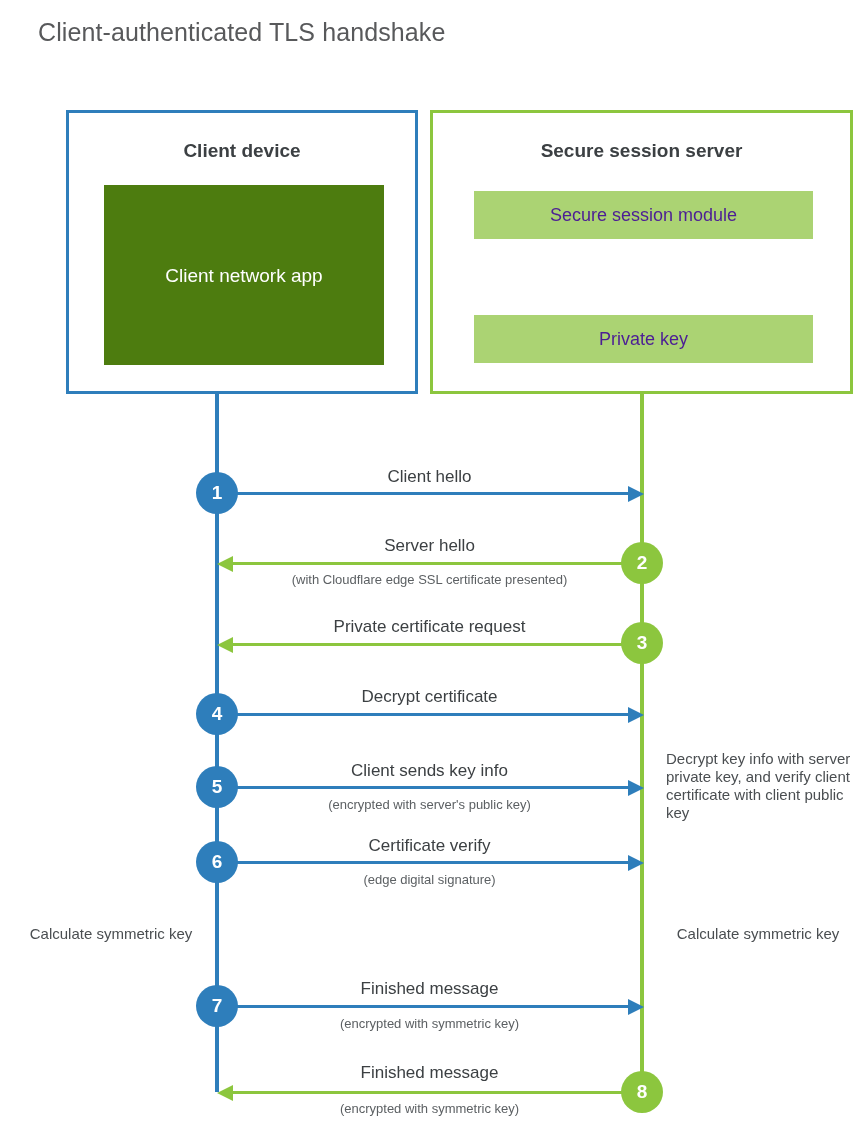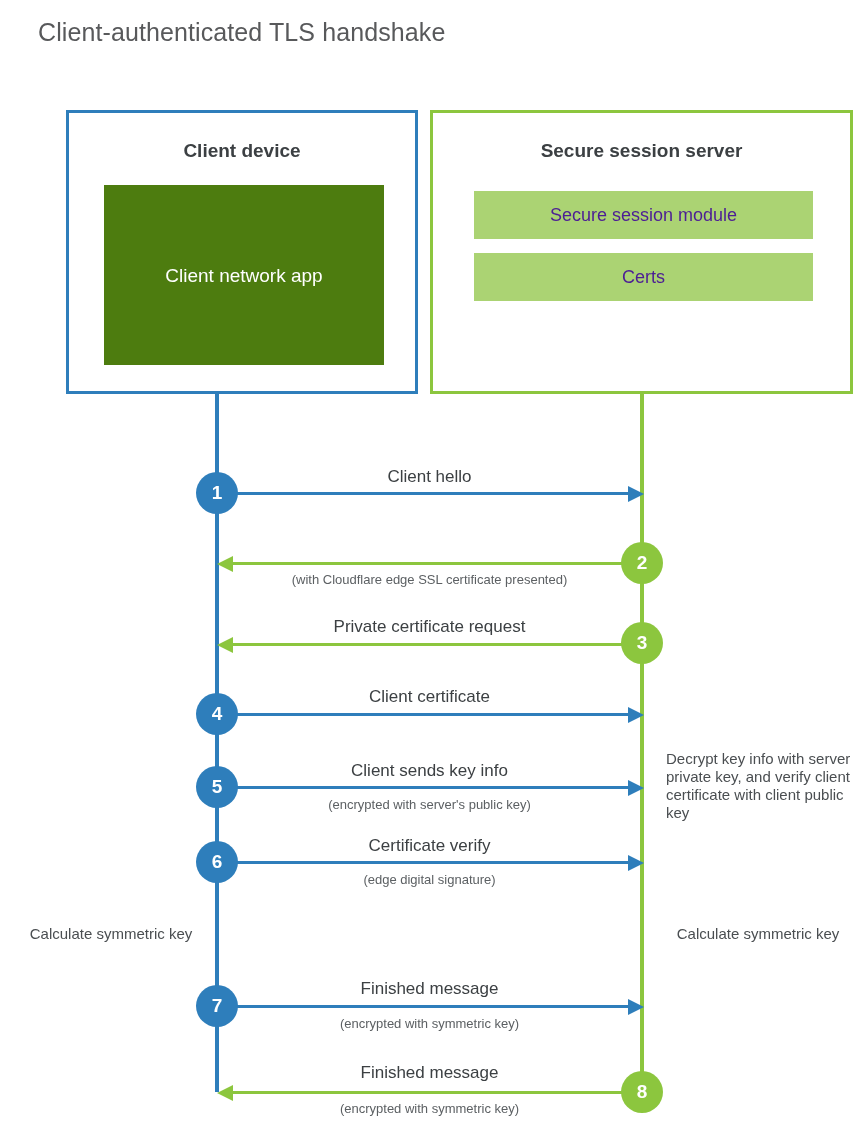--- a/index.html
+++ b/index.html
@@ -195,45 +195,46 @@
   <div class="title">Client-authenticated TLS handshake</div>
 
   <div class="actor-box client">
     <div class="actor-title">Client device</div>
     <div class="client-app">Client network app</div>
   </div>
 
   <div class="actor-box server">
     <div class="actor-title">Secure session server</div>
     <div class="server-bar b0">Secure session module</div>
-    <div class="server-bar b1">Certs</div>
+    <div class="server-bar b2">Private key</div>
   </div>
 
   <div class="lifeline client" style="height: 698px;"></div>
   <div class="lifeline server" style="height: 698px;"></div>
 
   <div class="msg-line right" style="top:492px;"></div>
   <div class="arrowhead right" style="top:486px;"></div>
   <div class="step-circle client" style="top:472px;">1</div>
   <div class="msg-label" style="top:467px;">Client hello</div>
 
   <div class="msg-line left" style="top:562px;"></div>
   <div class="arrowhead left" style="top:556px;"></div>
   <div class="step-circle server" style="top:542px;">2</div>
+  <div class="msg-label" style="top:536px;">Server hello</div>
   <div class="msg-sub" style="top:572px;">(with Cloudflare edge SSL certificate presented)</div>
 
   <div class="msg-line left" style="top:643px;"></div>
   <div class="arrowhead left" style="top:637px;"></div>
   <div class="step-circle server" style="top:622px;">3</div>
   <div class="msg-label" style="top:617px;">Private certificate request</div>
 
   <div class="msg-line right" style="top:713px;"></div>
   <div class="arrowhead right" style="top:707px;"></div>
   <div class="step-circle client" style="top:693px;">4</div>
-  <div class="msg-label" style="top:687px;">Client certificate</div>
+  <div class="msg-label" style="top:687px;">Decrypt certificate</div>
 
   <div class="msg-line right" style="top:786px;"></div>
   <div class="arrowhead right" style="top:780px;"></div>
   <div class="step-circle client" style="top:766px;">5</div>
   <div class="msg-label" style="top:761px;">Client sends key info</div>
   <div class="msg-sub" style="top:797px;">(encrypted with server's public key)</div>
 
   <div class="side-note right-side" style="top:750px;">Decrypt key info with server private key, and verify client certificate with client public key</div>
 
   <div class="msg-line right" style="top:861px;"></div>

